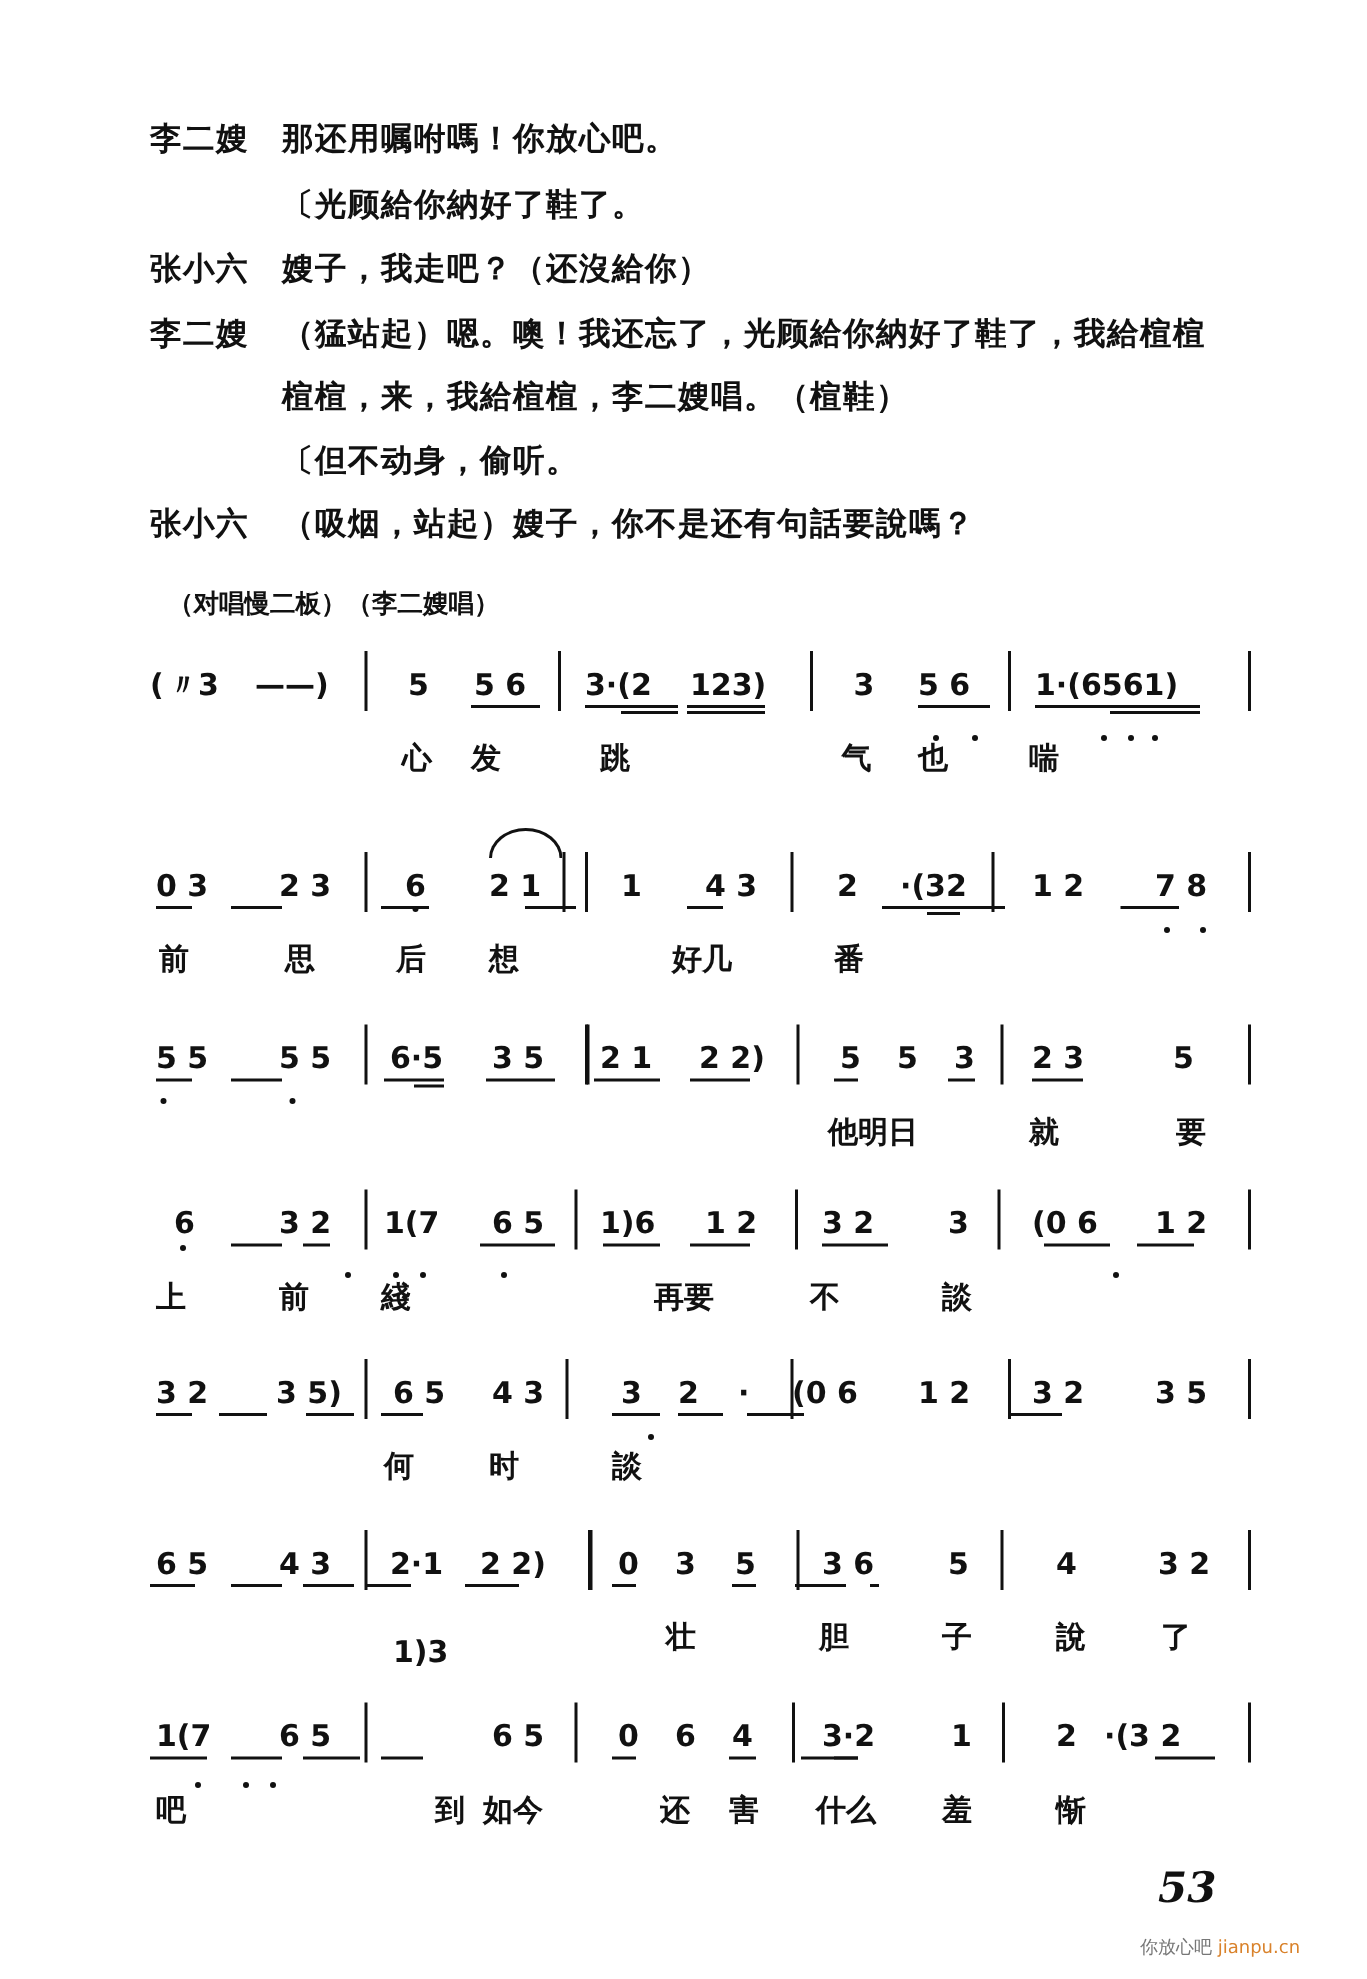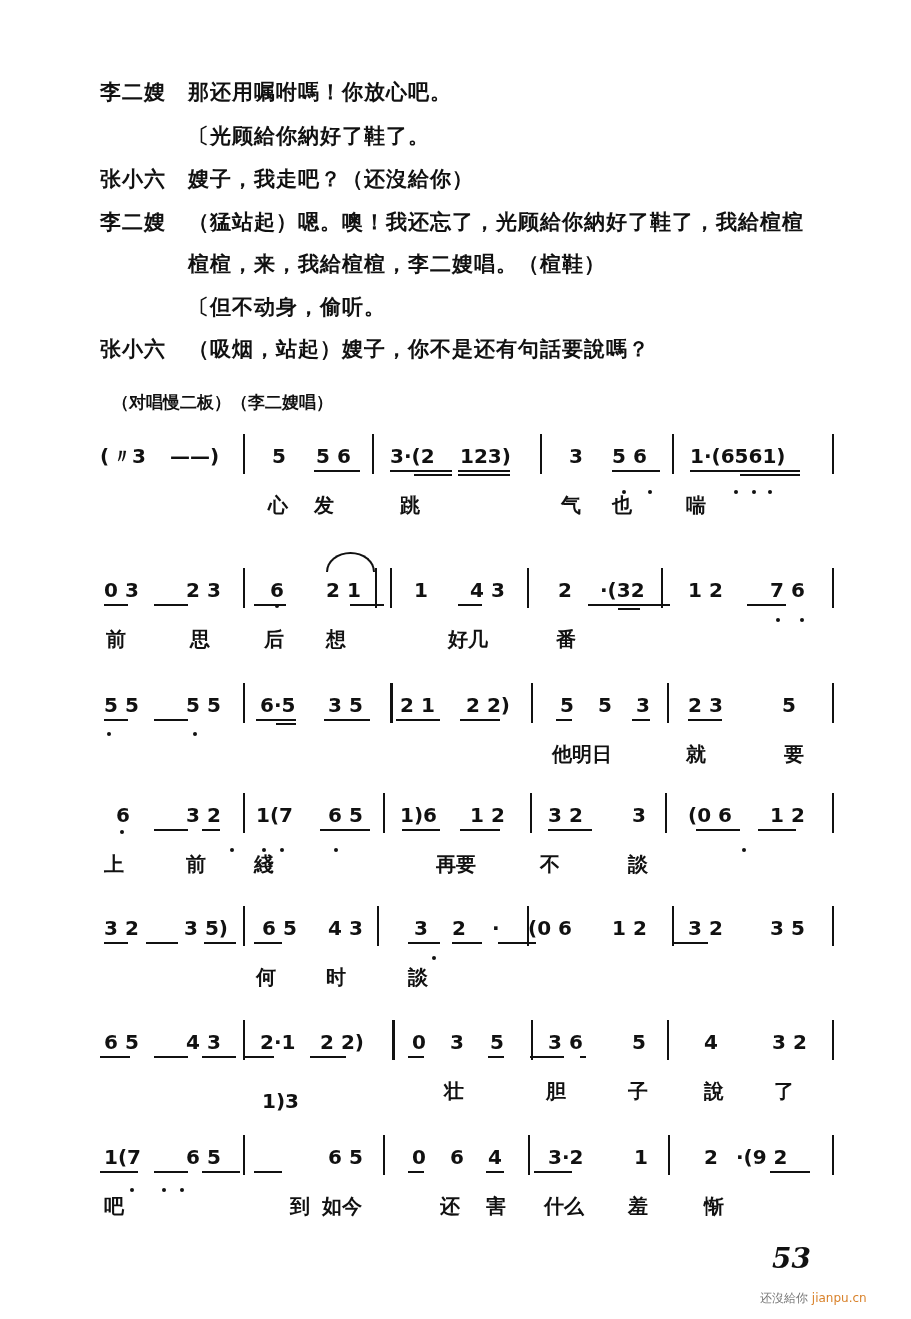--- a/index.html
+++ b/index.html
@@ -96,21 +96,21 @@
     <div class="bar" style="left: 832px; top: 568px; height: 40px;"></div>
     <div class="tok" style="left: 104px; top: 580px;">0 3</div>
     <div class="tok" style="left: 186px; top: 580px;">2 3</div>
     <div class="tok" style="left: 270px; top: 580px;">6</div>
     <div class="tok" style="left: 326px; top: 580px;">2 1</div>
     <div class="tok" style="left: 414px; top: 580px;">1</div>
     <div class="tok" style="left: 470px; top: 580px;">4 3</div>
     <div class="tok" style="left: 558px; top: 580px;">2</div>
     <div class="tok" style="left: 600px; top: 580px;">·(32</div>
     <div class="tok" style="left: 688px; top: 580px;">1 2</div>
-    <div class="tok" style="left: 770px; top: 580px;">7 6</div>
+    <div class="tok" style="left: 770px; top: 580px;">7 8</div>
     <div class="ul" style="left: 104px; top: 604px; width: 24px;"></div>
     <div class="ul" style="left: 154px; top: 604px; width: 34px;"></div>
     <div class="ul" style="left: 254px; top: 604px; width: 32px;"></div>
     <div class="ul" style="left: 350px; top: 604px; width: 34px;"></div>
     <div class="ul" style="left: 458px; top: 604px; width: 24px;"></div>
     <div class="ul" style="left: 588px; top: 604px; width: 82px;"></div>
     <div class="ul" style="left: 747px; top: 604px; width: 39px;"></div>
     <div class="ul2" style="left: 618px; top: 608px; width: 22px;"></div>
     <div class="dot" style="left: 275px; top: 604px;"></div>
     <div class="dot" style="left: 776px; top: 618px;"></div>
@@ -257,21 +257,21 @@
     <div class="tok" style="left: 104px; top: 1147px;">1(7</div>
     <div class="tok" style="left: 186px; top: 1147px;">6 5</div>
     <div class="tok" style="left: 262px; top: 1091px;">1)3</div>
     <div class="tok" style="left: 328px; top: 1147px;">6 5</div>
     <div class="tok" style="left: 412px; top: 1147px;">0</div>
     <div class="tok" style="left: 450px; top: 1147px;">6</div>
     <div class="tok" style="left: 488px; top: 1147px;">4</div>
     <div class="tok" style="left: 548px; top: 1147px;">3·2</div>
     <div class="tok" style="left: 634px; top: 1147px;">1</div>
     <div class="tok" style="left: 704px; top: 1147px;">2</div>
-    <div class="tok" style="left: 736px; top: 1147px;">·(9 2</div>
+    <div class="tok" style="left: 736px; top: 1147px;">·(3 2</div>
     <div class="ul" style="left: 100px; top: 1171px; width: 38px;"></div>
     <div class="ul" style="left: 154px; top: 1171px; width: 34px;"></div>
     <div class="ul" style="left: 202px; top: 1171px; width: 38px;"></div>
     <div class="ul" style="left: 254px; top: 1171px; width: 28px;"></div>
     <div class="ul" style="left: 408px; top: 1171px; width: 16px;"></div>
     <div class="ul" style="left: 486px; top: 1171px; width: 18px;"></div>
     <div class="ul" style="left: 534px; top: 1171px; width: 38px;"></div>
     <div class="ul" style="left: 556px; top: 1171px; width: 16px;"></div>
     <div class="ul" style="left: 770px; top: 1171px; width: 40px;"></div>
     <div class="dot" style="left: 130px; top: 1188px;"></div>
@@ -282,16 +282,16 @@
     <div class="lyr" style="left: 322px; top: 1193px;">如今</div>
     <div class="lyr" style="left: 440px; top: 1193px;">还</div>
     <div class="lyr" style="left: 486px; top: 1193px;">害</div>
     <div class="lyr" style="left: 544px; top: 1193px;">什么</div>
     <div class="lyr" style="left: 628px; top: 1193px;">羞</div>
     <div class="lyr" style="left: 704px; top: 1193px;">惭</div>
   </div>
 
 <div class="pagenum">53</div>
 <div class="wm">
-  <span>还沒給你</span>
+  <span>你放心吧</span>
   <span class="en">jianpu.cn</span>
 </div>
 <div class="tempo">（对唱慢二板）（李二嫂唱）</div>
 
 </body></html>

